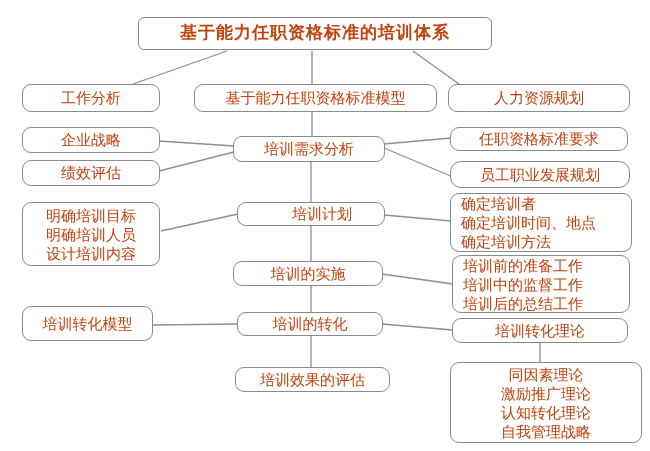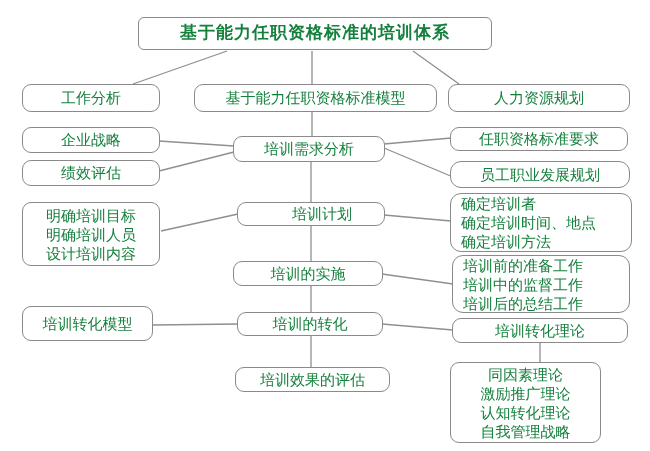--- a/index.html
+++ b/index.html
@@ -20,63 +20,62 @@
   .node {
     position: absolute;
     box-sizing: border-box;
     display: flex;
     align-items: center;
     justify-content: center;
     background: #ffffff;
     border: 1.4px solid #8a8a8a;
     border-radius: 9px;
     font-size: 15px;
-    color: #15803d;
+    color: #c2410c;
     text-align: center;
     white-space: nowrap;
     z-index: 1;
     line-height: 1.2;
   }
   .node.title {
     font-size: 17px;
     font-weight: 700;
     border-radius: 6px;
     letter-spacing: 1px;
   }
   .node.multi {
     flex-direction: column;
     justify-content: center;
     line-height: 19px;
   }
   .node.multi.left-align {
     align-items: flex-start;
     text-align: left;
     padding-left: 10px;
-    border-radius: 11px;
   }
   
   #n-title          { left:138px; top:17px;  width:354px; height:33px; }
   #n-work-analysis  { left:22px;  top:84px;  width:138px; height:28px; }
   #n-model          { left:194px; top:84px;  width:243px; height:28px; }
   #n-hr-planning    { left:448px; top:84px;  width:182px; height:28px; }
   #n-corp-strategy  { left:22px;  top:127px; width:138px; height:26px; }
   #n-perf-eval      { left:22px;  top:160px; width:138px; height:26px; }
   #n-needs-analysis { left:233px; top:136px; width:152px; height:26px; }
   #n-qual-req       { left:450px; top:127px; width:178px; height:24px; }
   #n-career-dev     { left:450px; top:161px; width:180px; height:27px;border-radius:11px; }
   #n-plan-details   { left:22px;  top:202px; width:138px; height:64px; }
   #n-training-plan  { left:237px; top:202px; width:148px; height:24px;padding-left:22px; }
   #n-plan-specs     { left:450px; top:193px; width:182px; height:59px; }
   #n-implementation { left:233px; top:261px; width:150px; height:25px;font-family:Liberation Serif, serif; }
   #n-impl-details   { left:452px; top:255px; width:178px; height:58px; }
   #n-transfer-model { left:22px;  top:306px; width:131px; height:35px; }
   #n-transfer       { left:237px; top:312px; width:146px; height:24px; }
   #n-transfer-theory{ left:452px; top:318px; width:176px; height:25px; }
   #n-evaluation     { left:235px; top:367px; width:155px; height:25px; }
-  #n-theories       { left:450px; top:362px; width:151px; height:81px; }
+  #n-theories       { left:450px; top:362px; width:192px; height:81px; }
 </style>
 </head>
 <body>
 
 <div id="canvas">
 
   <svg id="wires" viewBox="0 0 650 451" xmlns="http://www.w3.org/2000/svg" stroke="#8f8f8f" stroke-width="1.3">
     <line x1="227" y1="51" x2="133" y2="84"></line>
     <line x1="312" y1="51" x2="312" y2="84"></line>
     <line x1="413" y1="51" x2="459" y2="84"></line>

